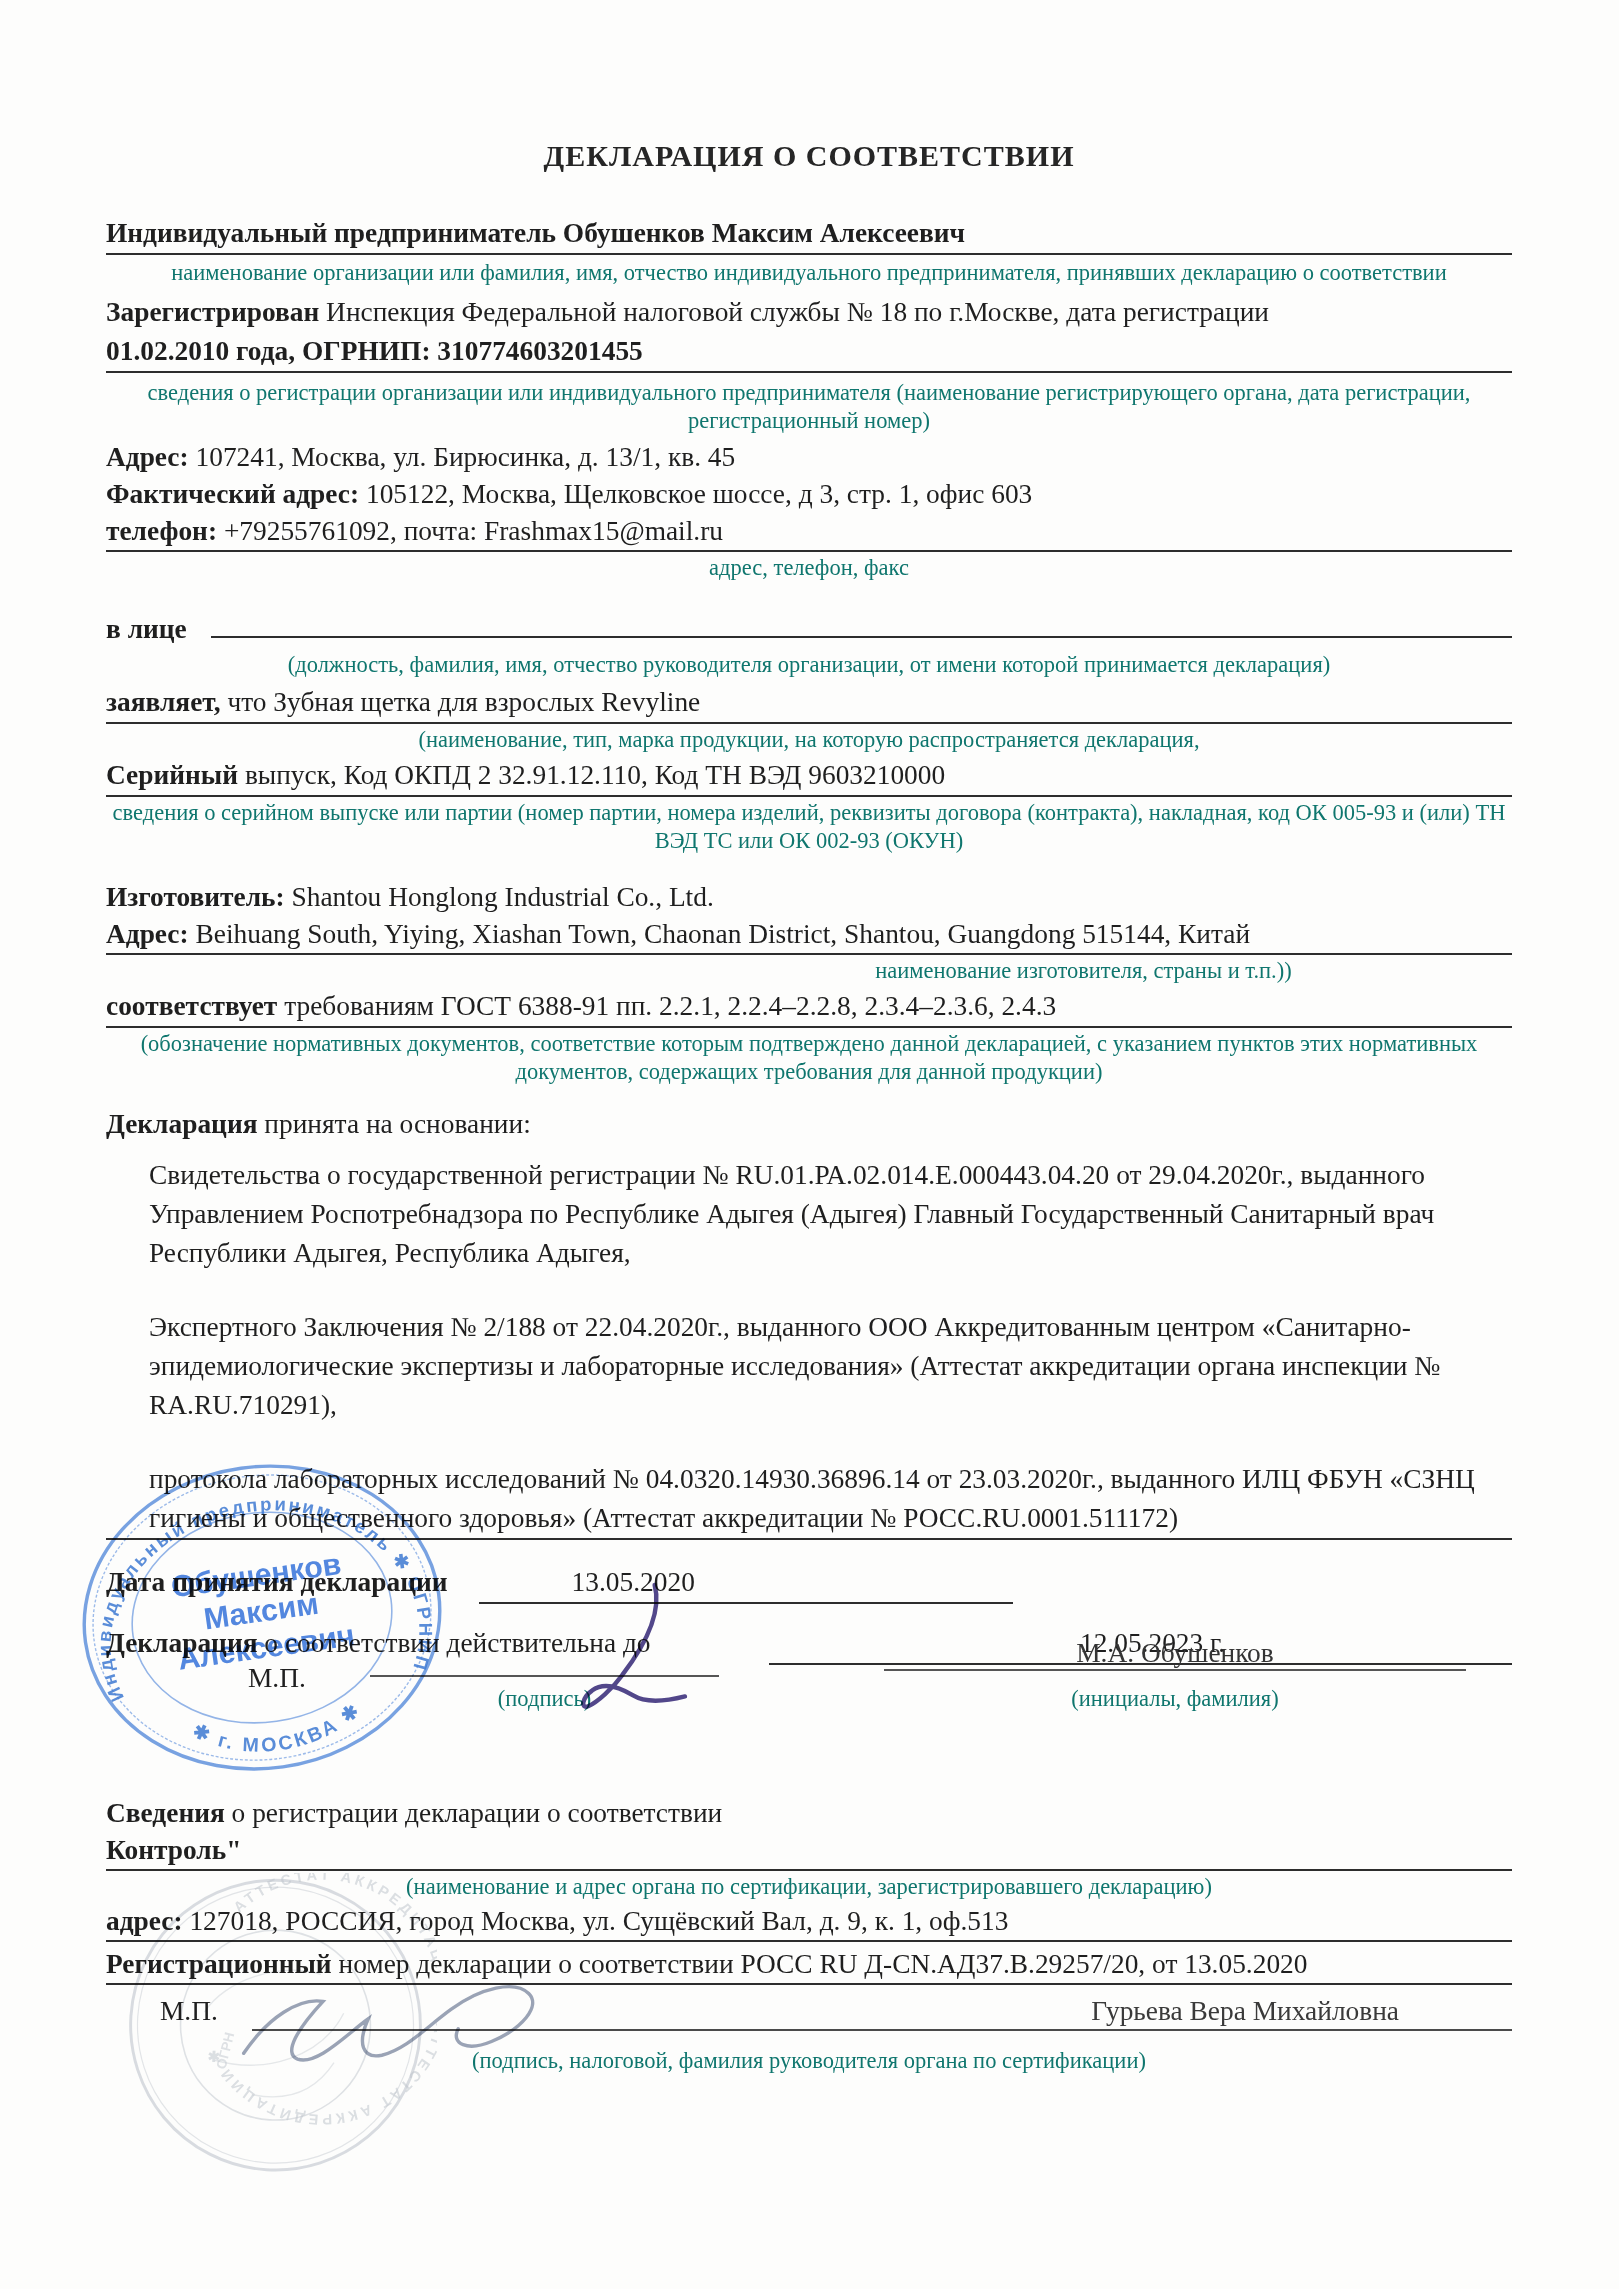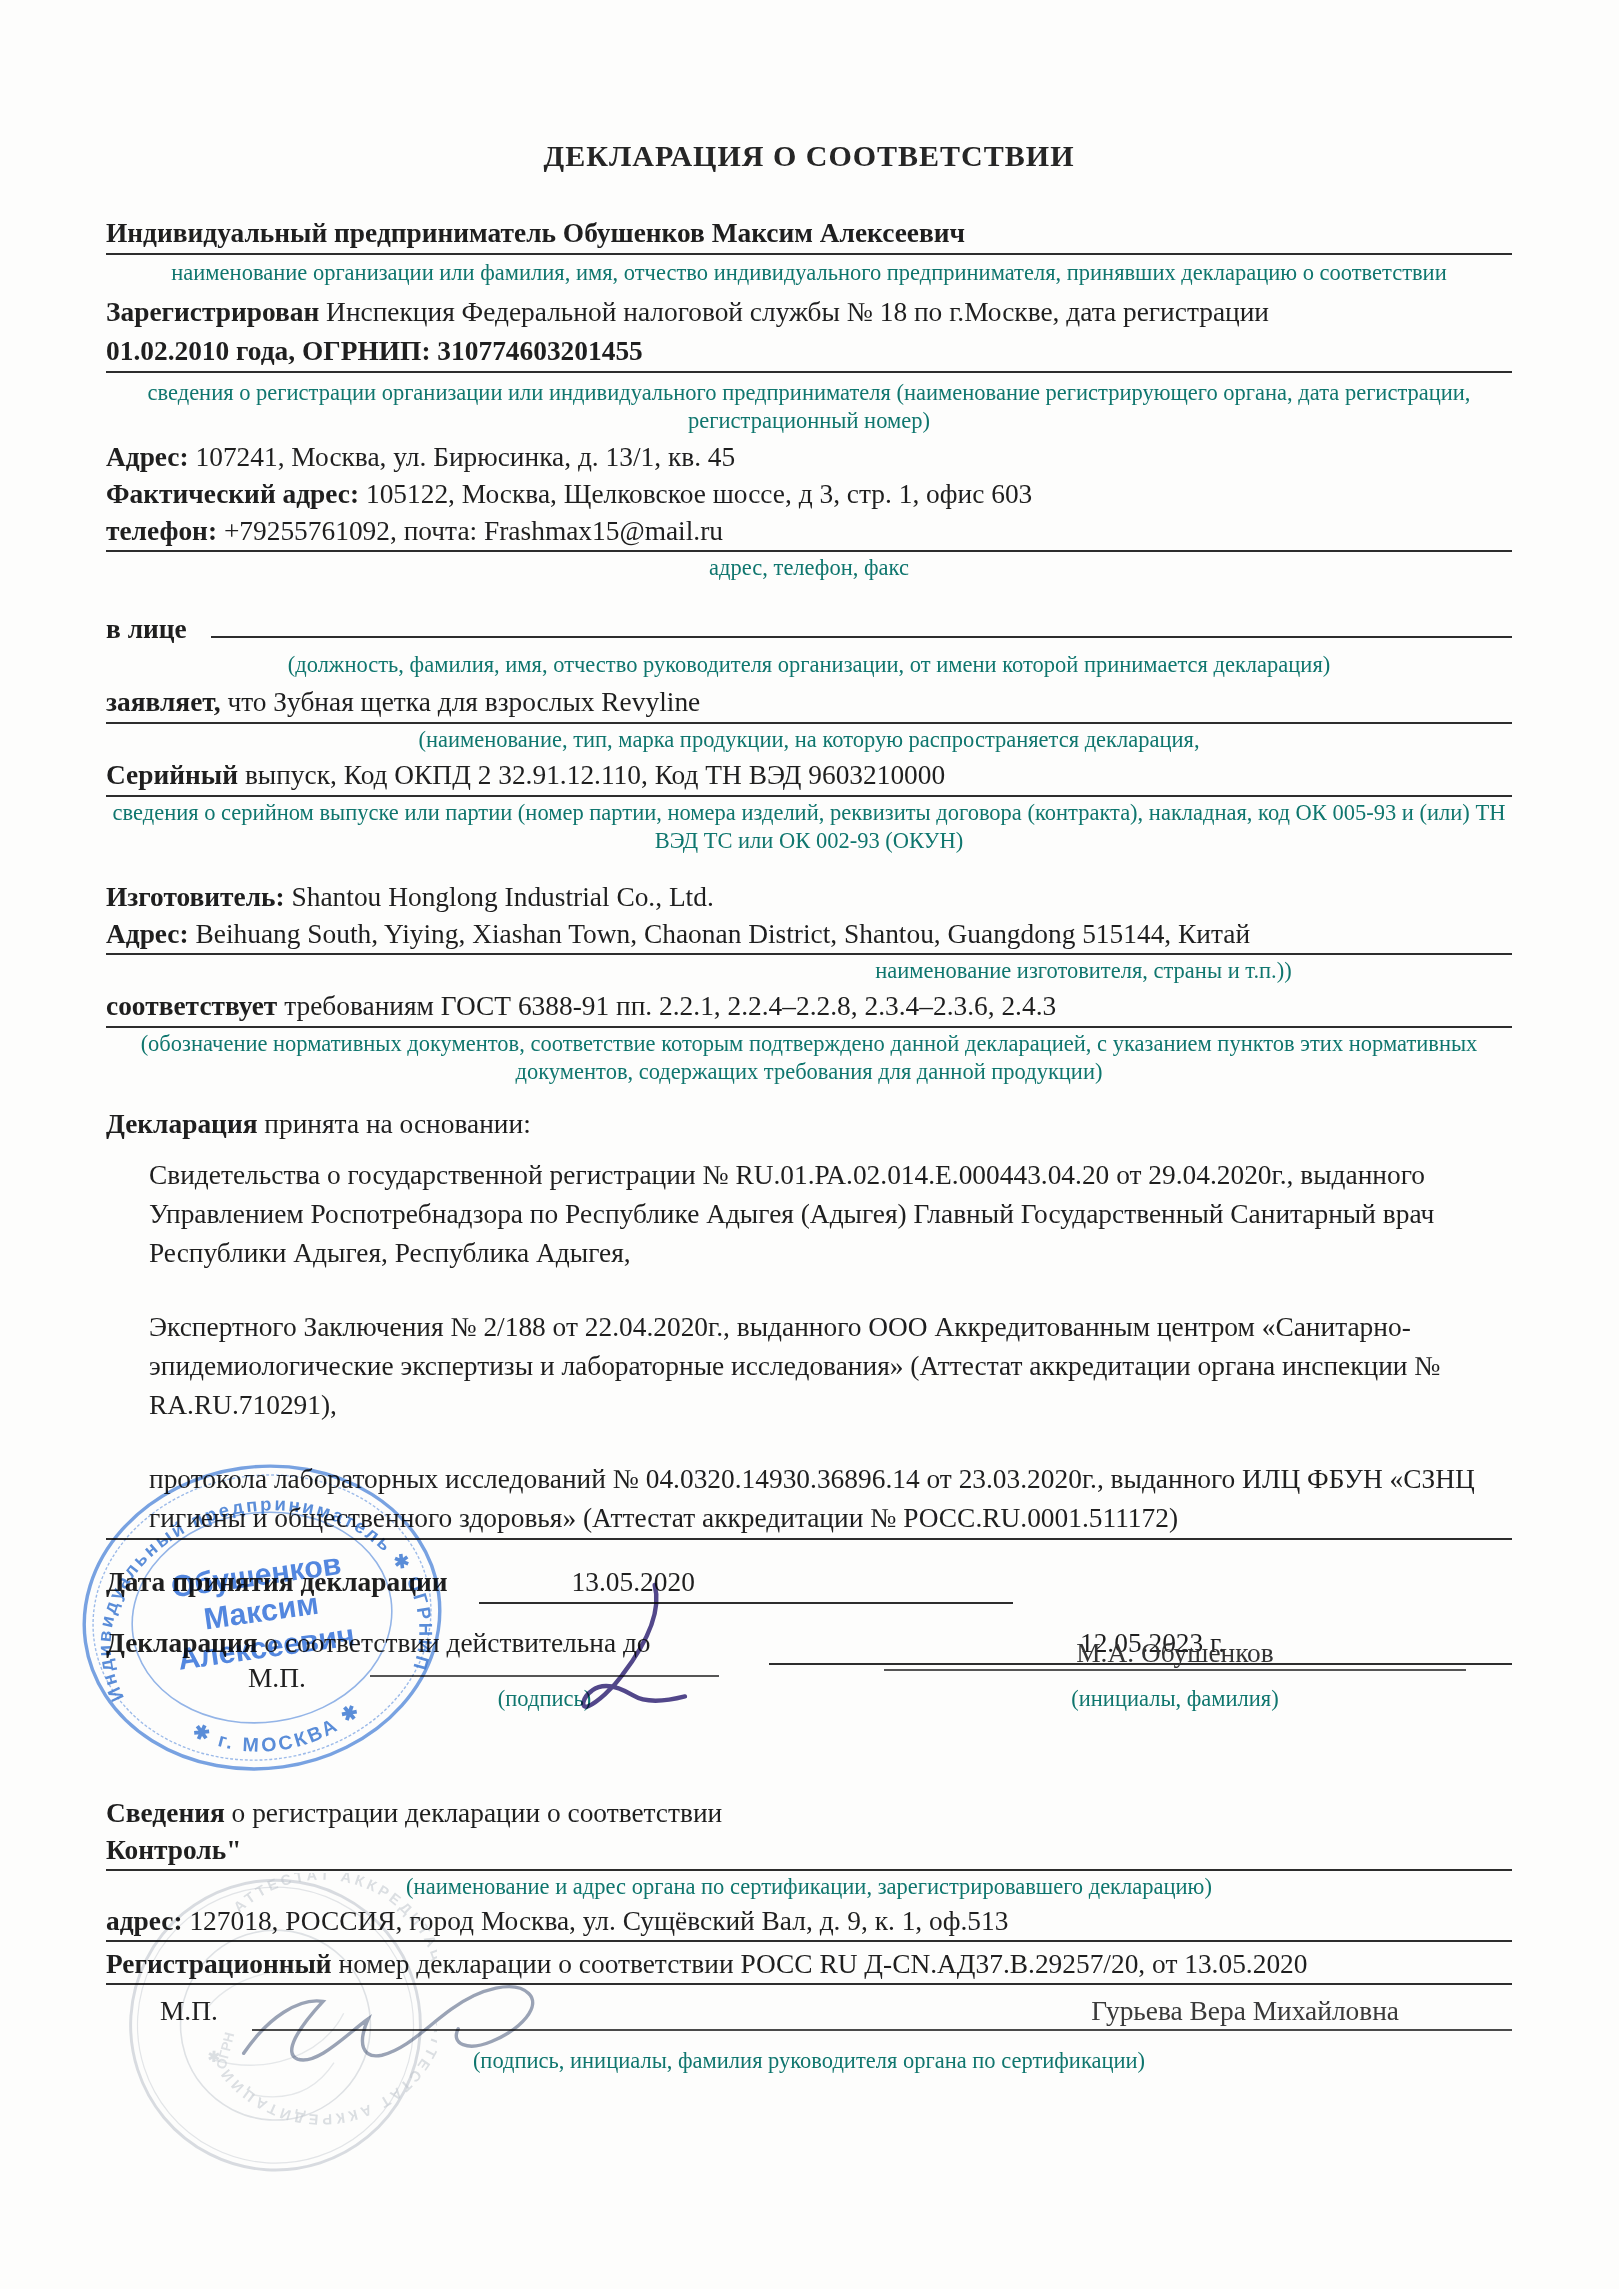--- a/index.html
+++ b/index.html
@@ -158,21 +158,21 @@
         <span class="lead">адрес:</span><span> 127018, РОССИЯ, город Москва, ул. Сущёвский Вал, д. 9, к. 1, оф.513</span>
       </div>
       <div class="row38 uline mt4">
         <span class="lead">Регистрационный</span><span> номер декларации о соответствии РОСС RU Д-CN.АД37.В.29257/20, от 13.05.2020</span>
       </div>
 
       <div class="mprow">
         <span class="mplabel">М.П.</span>
         <div class="bigline"><span>Гурьева Вера Михайловна</span></div>
       </div>
-      <div class="cap mt2">(подпись, инициалы, фамилия руководителя органа по сертификации)</div>
+      <div class="cap mt2">(подпись, налоговой, фамилия руководителя органа по сертификации)</div>
 
       <svg class="stamp" style="left:7.8px;top:78px;opacity:.6" width="323" height="314" viewBox="0 0 330 320">
         <g transform="rotate(-18 165 155)" fill="none">
           <circle cx="165" cy="155" r="148" stroke="#98a2b0" stroke-width="3" opacity=".6"></circle>
           <circle cx="165" cy="155" r="141" stroke="#98a2b0" stroke-width="1.2" opacity=".45"></circle>
           <circle cx="165" cy="155" r="97" stroke="#98a2b0" stroke-width="1.6" opacity=".5"></circle>
           <path id="gs-ring" d="M 165,35 A 120,120 0 1 1 164.9,35.05" fill="none"></path>
           <text font-family="'Liberation Sans',sans-serif" font-size="15" font-weight="bold" fill="#98a2b0" letter-spacing="3.5" opacity=".55">
             <textPath href="#gs-ring">АТТЕСТАТ АККРЕДИТАЦИИ ✱ АТТЕСТАТ АККРЕДИТАЦИИ ✱</textPath>
           </text>

